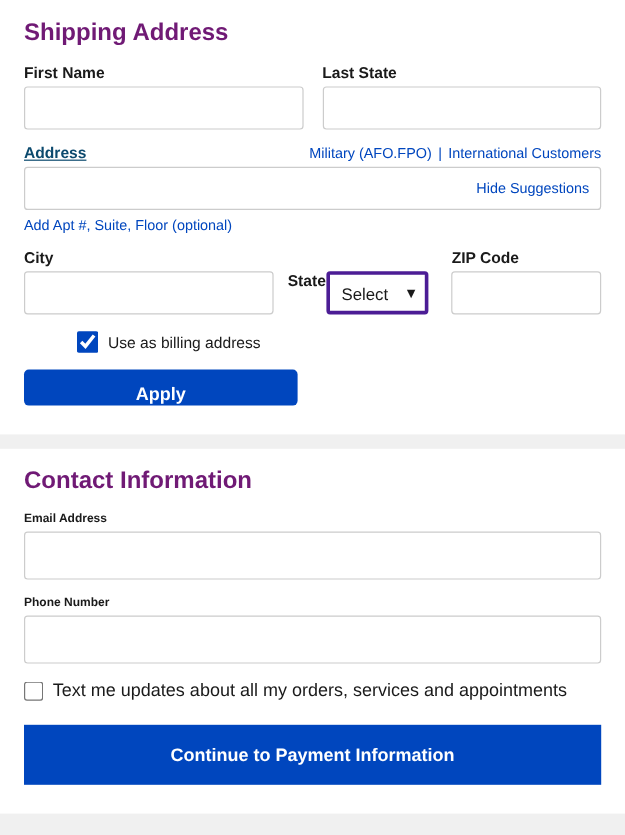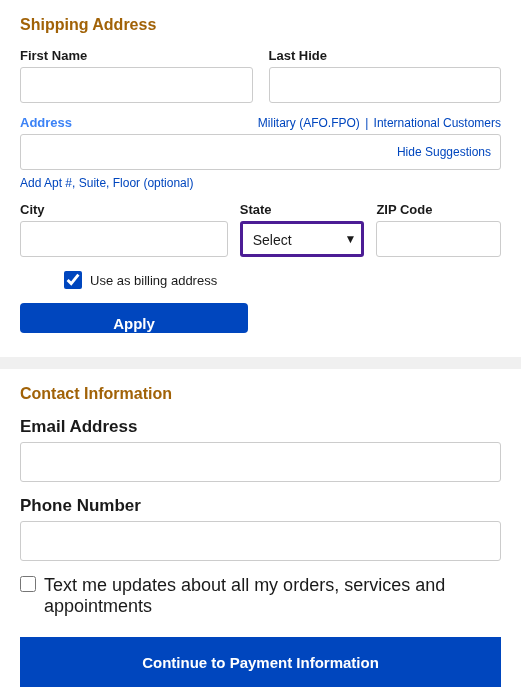--- a/index.html
+++ b/index.html
@@ -17,24 +17,24 @@
       color: #1a1a1a;
     }
 
     .section {
       background: #fff;
       padding: 16px 20px 24px 20px;
       margin-bottom: 12px;
     }
 
     .section-title {
-      font-size: 16px;
+      font-size: 20px;
       font-weight: bold;
       margin-bottom: 14px;
-      color: #a16207;
+      color: #701a75;
     }
 
     .form-row {
       display: flex;
       gap: 16px;
       margin-bottom: 12px;
     }
 
     .form-group {
       display: flex;
@@ -62,21 +62,22 @@
     .address-row {
       display: flex;
       justify-content: space-between;
       align-items: center;
       margin-bottom: 4px;
     }
 
     .address-label {
       font-size: 13px;
       font-weight: bold;
-      color: #3b82f6;
+      color: #0c4a6e;
+      text-decoration: underline;
     }
 
     .address-links {
       font-size: 12px;
     }
 
     .address-links a {
       color: #0046be;
       text-decoration: none;
     }
@@ -129,21 +130,21 @@
 
     .city-group {
       flex: 2;
       display: flex;
       flex-direction: column;
     }
 
     .state-group {
       flex: 1.2;
       display: flex;
-      flex-direction: column;
+      flex-direction: row;
     }
 
     .zip-group {
       flex: 1.2;
       display: flex;
       flex-direction: column;
     }
 
     .city-state-zip label {
       font-size: 13px;
@@ -260,50 +261,50 @@
 
     .text-update-row input[type="checkbox"] {
       width: 16px;
       height: 16px;
       margin-top: 1px;
       cursor: pointer;
       flex-shrink: 0;
     }
 
     .text-update-row label {
-      font-size: 18px;
+      font-size: 15px;
       color: #1a1a1a;
       cursor: pointer;
     }
 
     .form-group-full {
       margin-bottom: 14px;
     }
 
     .form-group-full label {
       display: block;
-      font-size: 17px;
+      font-size: 10px;
       font-weight: bold;
       margin-bottom: 5px;
       color: #1a1a1a;
     }
   </style>
 </head>
 <body>
 
 <div class="section">
   <div class="section-title">Shipping Address</div>
 
   <div class="form-row">
     <div class="form-group">
       <label>First Name</label>
       <input type="text" style="">
     </div>
     <div class="form-group">
-      <label>Last Hide</label>
+      <label>Last State</label>
       <input type="text" style="">
     </div>
   </div>
 
   <div class="address-row">
     <span class="address-label">Address</span>
     <span class="address-links">
       <a href="#">Military (AFO.FPO)</a>
       <span> | </span>
       <a href="#">International Customers</a>

